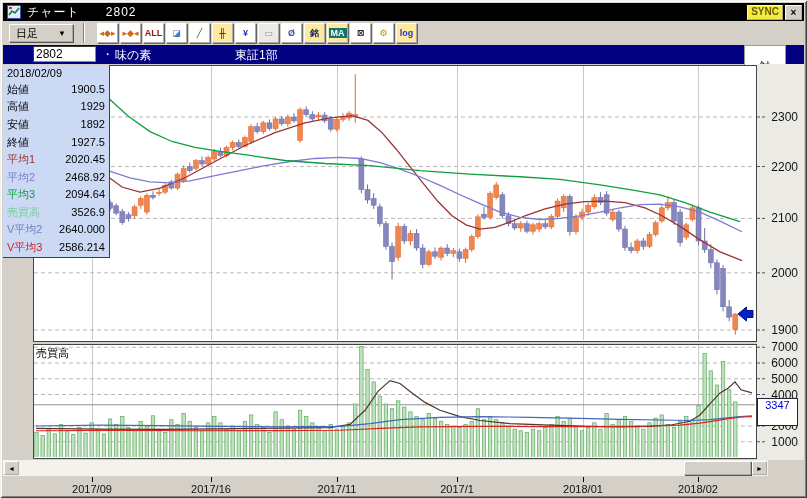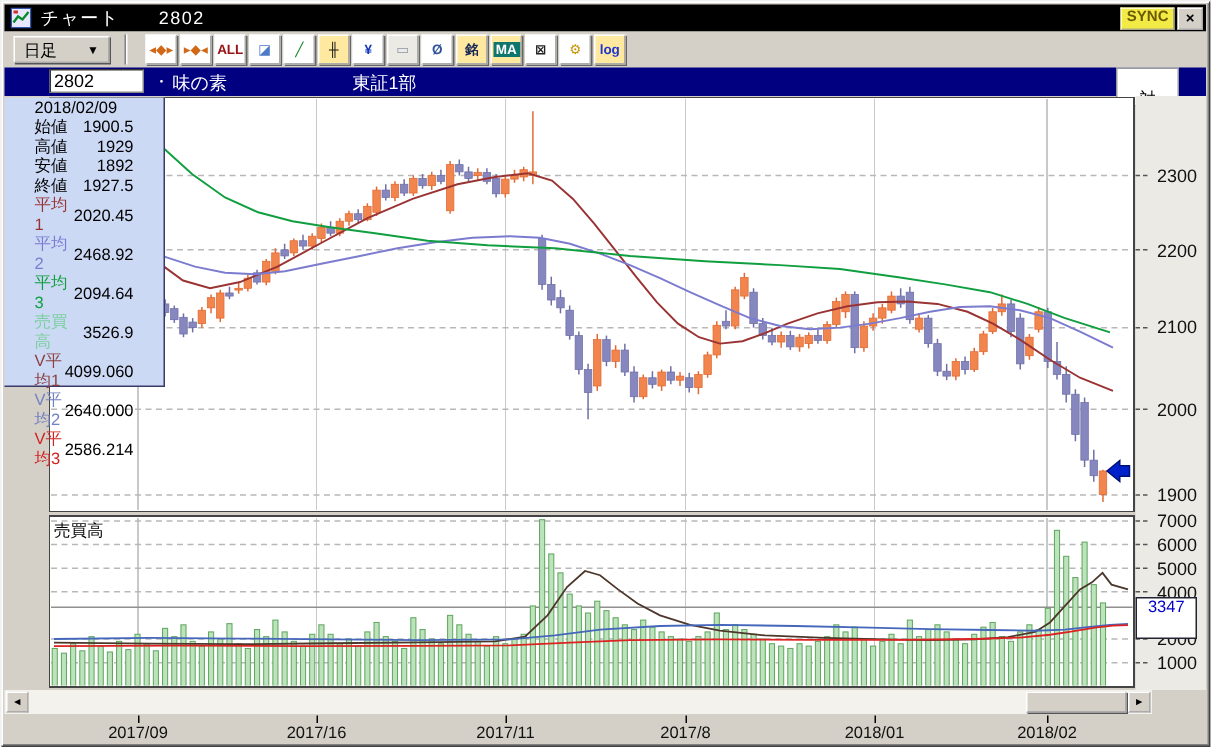--- a/index.html
+++ b/index.html
@@ -32,21 +32,21 @@
   .sname{position:absolute;left:112px;top:2px;}
   .smarket{position:absolute;left:232px;top:2px;}
   .logbtn{position:absolute;right:18px;top:0px;width:42px;height:18px;background:#fff;border:1px solid #9a9a9a;
           color:#000;font-family:inherit;font-size:11px;padding:12px;line-height:16px;}
   .chartarea{position:absolute;left:0;top:0;width:807px;height:498px;pointer-events:none;}
   .rmargin{position:absolute;left:757px;top:64px;width:47px;height:396px;background:#eceae5;}
   #chart-svg{position:absolute;left:0;top:0;}
   .infopanel{position:absolute;left:3px;top:65px;width:107px;height:193px;background:#ccd9f5;
              border-right:1px solid #3a3a6a;border-bottom:1px solid #3a3a6a;z-index:3;
              font-size:11px;color:#000;display:flex;flex-direction:column;padding:1px 0;}
-  .iprow{flex:1;display:flex;justify-content:space-between;align-items:center;padding:0 20px;line-height:13px;}
+  .iprow{flex:1;display:flex;justify-content:space-between;align-items:center;padding:0 4px;line-height:13px;}
   .iprow .vl{color:#000;}
   #info-rows{display:flex;flex-direction:column;flex:12;}
   .vlabel{position:absolute;left:36px;top:346px;font-size:11px;color:#000;z-index:3;}
   .curvol{position:absolute;left:757px;top:398px;width:41px;height:28px;background:#fff;border:1px solid #223;
           color:#0000cc;font-size:11px;text-align:center;line-height:12px;z-index:4;}
   #axis-labels{position:absolute;left:0;top:0;width:807px;height:498px;z-index:2;}
   .axlbl{position:absolute;font-size:12px;color:#111;white-space:nowrap;}
   .axlbl.r{text-align:right;}
   .axlbl.c{text-align:center;font-size:11px;}
   .mtick{position:absolute;width:1px;height:5px;background:#000;}
@@ -587,24 +587,20 @@
           </div>
           <div class="iprow">
             <span style="color: rgb(15, 159, 63);">平均3</span>
             <span class="vl">2094.64</span>
           </div>
           <div class="iprow">
             <span style="color: rgb(121, 207, 157);">売買高</span>
             <span class="vl">3526.9</span>
           </div>
           <div class="iprow">
-            <span style="color: rgb(138, 64, 64);">V平均1</span>
-            <span class="vl">4099.060</span>
-          </div>
-          <div class="iprow">
             <span style="color: rgb(112, 128, 192);">V平均2</span>
             <span class="vl">2640.000</span>
           </div>
           <div class="iprow">
             <span style="color: rgb(208, 34, 34);">V平均3</span>
             <span class="vl">2586.214</span>
           </div>
         </div>
     </div>
     <div class="vlabel">売買高</div>
@@ -618,19 +614,19 @@
   </div>
 
   <div class="xaxis" id="xaxis">
       <div class="mtick" style="left: 92px; top: 1px;"></div>
       <div class="axlbl c" style="left: 62px; top: 7px; width: 60px;">2017/09</div>
       <div class="mtick" style="left: 211px; top: 1px;"></div>
       <div class="axlbl c" style="left: 181px; top: 7px; width: 60px;">2017/16</div>
       <div class="mtick" style="left: 337px; top: 1px;"></div>
       <div class="axlbl c" style="left: 307px; top: 7px; width: 60px;">2017/11</div>
       <div class="mtick" style="left: 457px; top: 1px;"></div>
-      <div class="axlbl c" style="left: 427px; top: 7px; width: 60px;">2017/8</div>
+      <div class="axlbl c" style="left: 427px; top: 7px; width: 60px;">2017/1</div>
       <div class="mtick" style="left: 583px; top: 1px;"></div>
       <div class="axlbl c" style="left: 553px; top: 7px; width: 60px;">2018/01</div>
       <div class="mtick" style="left: 698px; top: 1px;"></div>
       <div class="axlbl c" style="left: 668px; top: 7px; width: 60px;">2018/02</div>
     </div>
 </div>
 
 </body></html>

